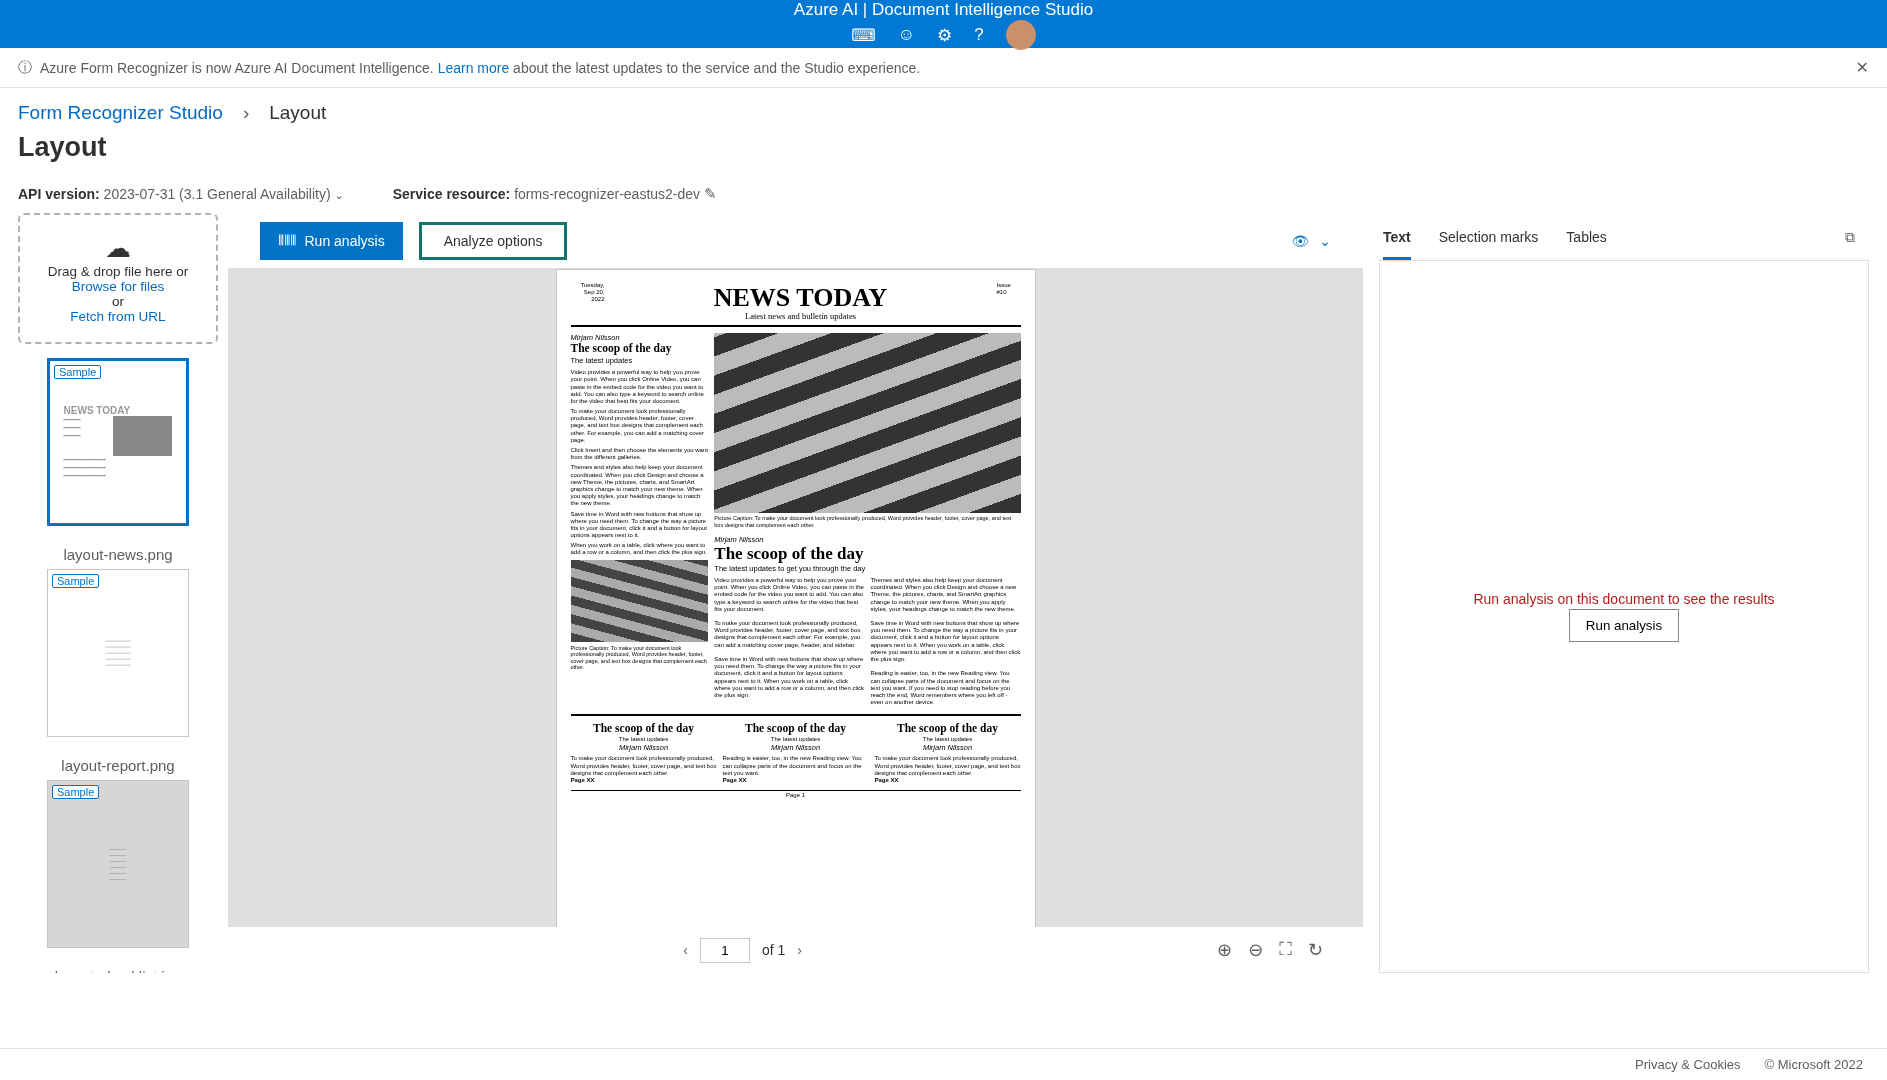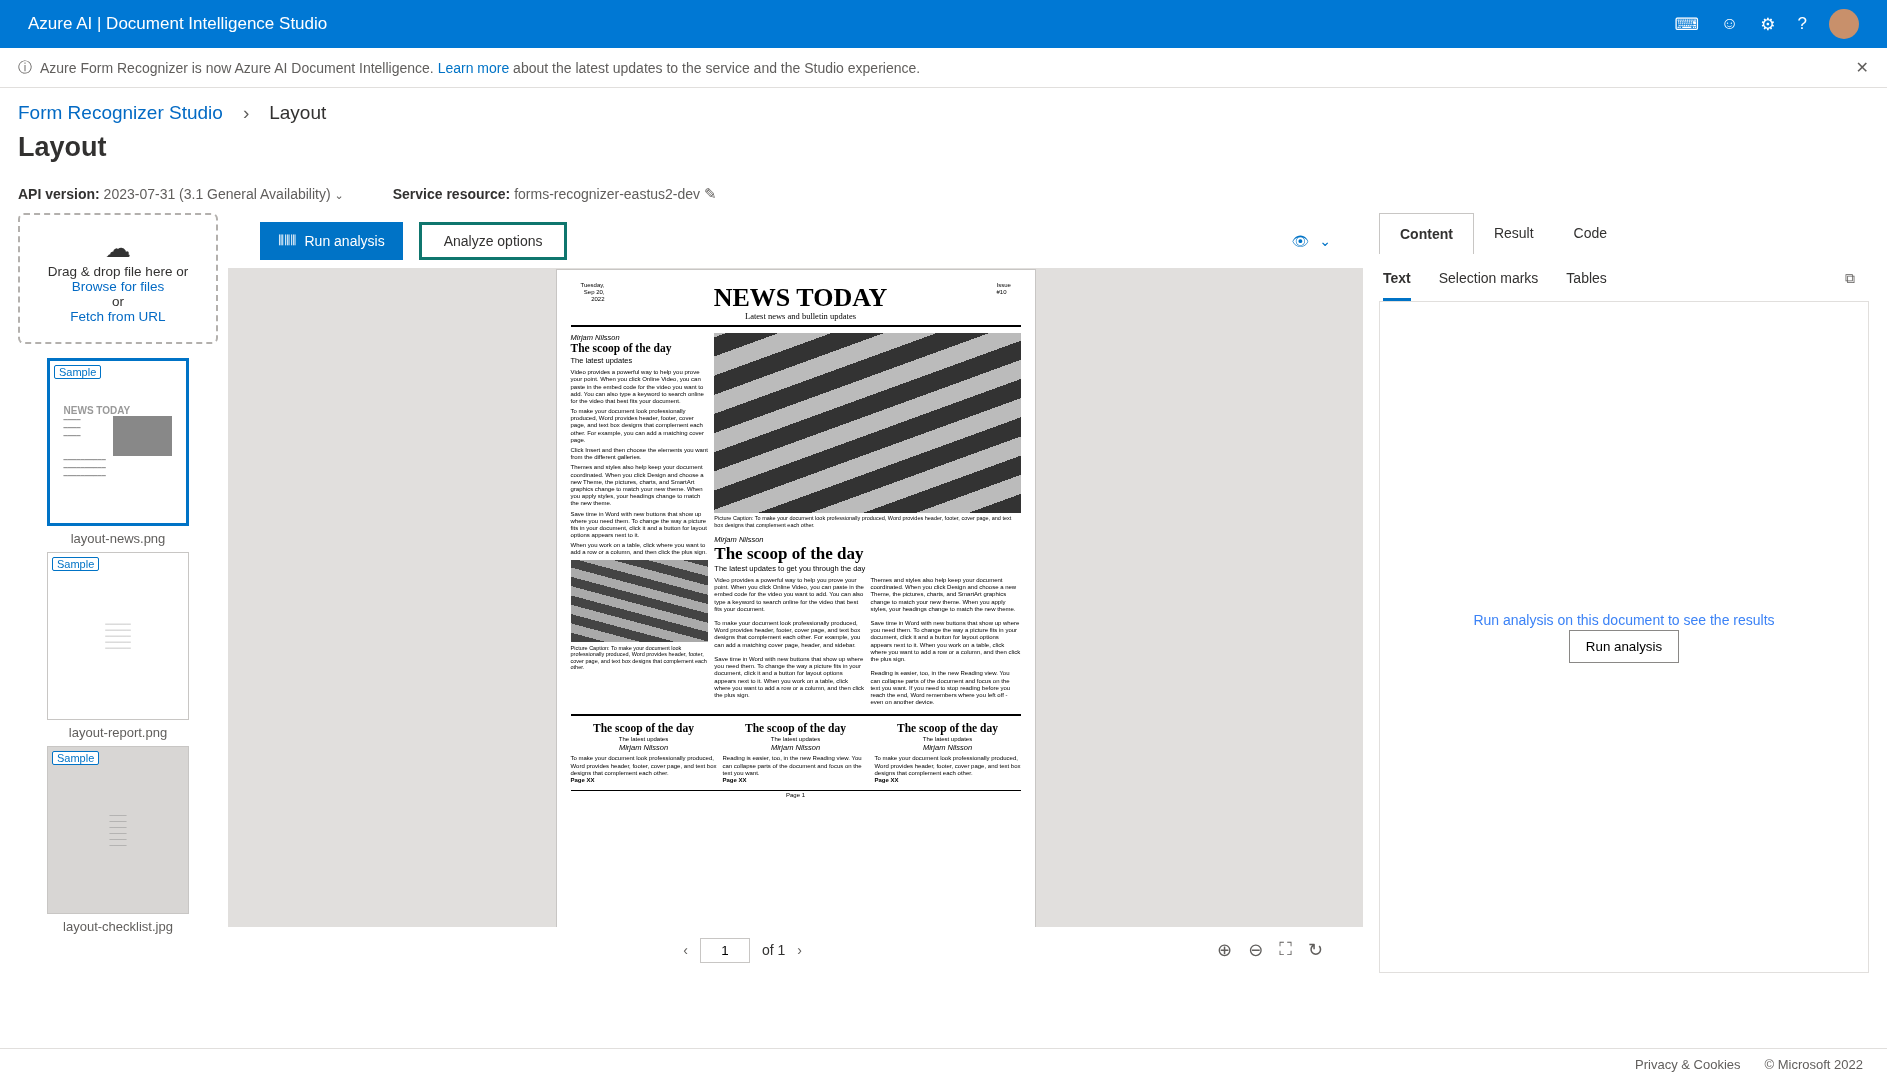--- a/index.html
+++ b/index.html
@@ -1,17 +1,17 @@
 <!DOCTYPE html>
 <html><head>
   <meta charset="utf-8">
   <style>
     * { box-sizing: border-box; margin: 0; padding: 0; }
     body { font-family: 'Segoe UI', Tahoma, sans-serif; background: #fff; color: #323130; font-size: 14px; overflow: hidden; }
-    .header { background: #0078d4; color: #fff; height: 48px; display: flex; align-items: center; justify-content: space-between; padding: 0 28px; }
+    .header { background: #0078d4; color: #fff; height: 48px; display: flex; align-items: center; justify-content: space-between; padding: 0 6px; flex-direction: column; }
     .app-title { font-size: 17px; }
     .header-icons { display: flex; gap: 22px; align-items: center; }
     .header-icons span { cursor: pointer; font-size: 17px; }
     .avatar { width: 30px; height: 30px; border-radius: 50%; background: #c8906b; display: inline-block; }
     .banner { background: #fff; border-bottom: 1px solid #e1dfdd; padding: 10px 18px; display: flex; align-items: center; justify-content: space-between; color: #605e5c; font-size: 14px; }
     .banner-left { display: flex; align-items: center; gap: 8px; }
     .banner a { color: #0073c6; text-decoration: none; }
     .banner .info-icon { color: #605e5c; }
     .close-x { cursor: pointer; font-size: 16px; color: #605e5c; }
     .breadcrumb { padding: 14px 18px 4px; display: flex; align-items: flex-end; gap: 20px; font-size: 19px; }
@@ -26,21 +26,21 @@
     .main-area { display: flex; padding: 0 18px; height: calc(100vh - 48px - 44px - 40px - 52px - 46px - 90px); }
     .left-panel { width: 200px; display: flex; flex-direction: column; gap: 14px; margin-right: 10px; }
     .drop-zone { border: 2px dashed #b3b0ad; border-radius: 6px; padding: 18px 10px; text-align: center; font-size: 13.5px; }
     .cloud-icon { font-size: 26px; color: #333; }
     .drop-zone a { color: #036ac4; text-decoration: none; display: block; }
     .thumb-list { display: flex; flex-direction: column; gap: 6px; align-items: center; }
     .thumb-item { text-align: center; }
     .thumb { width: 142px; height: 168px; border: 1px solid #c8c6c4; position: relative; background: #fff; display: flex; align-items: center; justify-content: center; font-size: 8px; color: #999; }
     .thumb.selected { border: 3px solid #0073c6; }
     .sample-tag { position: absolute; top: 4px; left: 4px; background: #fff; border: 1px solid #0073c6; color: #0073c6; font-size: 11px; padding: 0 4px; border-radius: 2px; }
-    .thumb-name { font-size: 13px; color: #605e5c; margin-top: 5px; }
+    .thumb-name { font-size: 15px; color: #605e5c; margin-top: 20px; }
     .center-panel { flex: 1; background: #e1dfdd; display: flex; flex-direction: column; position: relative; }
     .toolbar-row { padding: 0 32px 0 32px; height: 56px; display: flex; align-items: center; justify-content: space-between; background: #fff; border-bottom: 1px solid #e1dfdd; }
     .toolbar-left { display: flex; gap: 16px; }
     .run-btn { background: #0073c6; color: #fff; border: none; padding: 8px 18px; font-size: 14px; display: flex; align-items: center; gap: 8px; cursor: pointer; }
     .analyze-btn { background: #fff; color: #323130; border: 3px solid #0f766e; padding: 8px 22px; font-size: 14px; cursor: pointer; }
     .toolbar-right { display: flex; gap: 10px; color: #0073c6; }
     .doc-canvas { flex: 1; background: #e1dfdd; display: flex; justify-content: center; align-items: flex-start; padding: 0; overflow: hidden; }
     .doc-page { width: 480px; height: 700px; background: #fff; border: 1px solid #c8c6c4; padding: 12px 14px; font-size: 6.5px; color: #000; line-height: 1.2; overflow: hidden; }
     .news-header { display: flex; align-items: flex-start; border-bottom: 2px solid #000; padding-bottom: 4px; gap: 6px; }
     .news-date { font-size: 6px; text-align: right; width: 34px; }
@@ -65,21 +65,21 @@
     .right-panel { width: 490px; display: flex; flex-direction: column; margin-left: 16px; }
     .tabs-primary { display: flex; }
     .tab-p { padding: 12px 20px; font-size: 14px; border: 1px solid #c8c6c4; border-bottom: none; background: #f3f2f1; cursor: pointer; }
     .tab-p.active { background: #fff; border-top: 1px solid #c8c6c4; font-weight: 600; }
     .tab-p:not(.active) { border: none; background: transparent; }
     .sub-tabs { display: flex; gap: 28px; padding: 16px 4px 0; border-bottom: 1px solid #e1dfdd; background: #fff; }
     .sub-tab { padding-bottom: 12px; cursor: pointer; font-size: 14px; }
     .sub-tab.active { border-bottom: 3px solid #0073c6; color: #323130; font-weight: 600; }
     .copy-icon { margin-left: auto; color: #605e5c; margin-right: 10px; }
     .right-panel-body { background: #fff; flex: 1; display: flex; flex-direction: column; align-items: center; justify-content: center; border: 1px solid #e1dfdd; border-top: none; }
-    .empty-text { color: #3b82f6; margin-bottom: 2px; text-align: center; }
+    .empty-text { color: #b91c1c; margin-bottom: 2px; text-align: center; }
     .run-btn-outline { background: #fff; border: 1px solid #8a8886; padding: 8px 16px; cursor: pointer; }
     .footer { position: fixed; bottom: 0; right: 0; left: 0; padding: 8px 24px; text-align: right; font-size: 13px; color: #605e5c; border-top: 1px solid #e1dfdd; background: #fff; display: flex; justify-content: flex-end; gap: 24px; }
     .ns-row2 { display: flex; gap: 6px; }
     .ns-row2 > div { flex: 1; }
   </style>
 </head>
 <body>
 
 <div class="header">
   <span class="app-title">Azure AI | Document Intelligence Studio</span>
@@ -247,25 +247,20 @@
       <div class="pager-right">
         <span>⊕</span>
         <span>⊖</span>
         <span>⛶</span>
         <span>↻</span>
       </div>
     </div>
   </div>
 
   <div class="right-panel">
-    <div class="tabs-primary">
-      <div class="tab-p active">Content</div>
-      <div class="tab-p">Result</div>
-      <div class="tab-p">Code</div>
-    </div>
     <div class="sub-tabs">
       <div class="sub-tab active">Text</div>
       <div class="sub-tab">Selection marks</div>
       <div class="sub-tab">Tables</div>
       <span class="copy-icon">⧉</span>
     </div>
     <div class="right-panel-body">
       <div class="empty-text">Run analysis on this document to see the results</div>
       <button class="run-btn-outline">Run analysis</button>
     </div>

